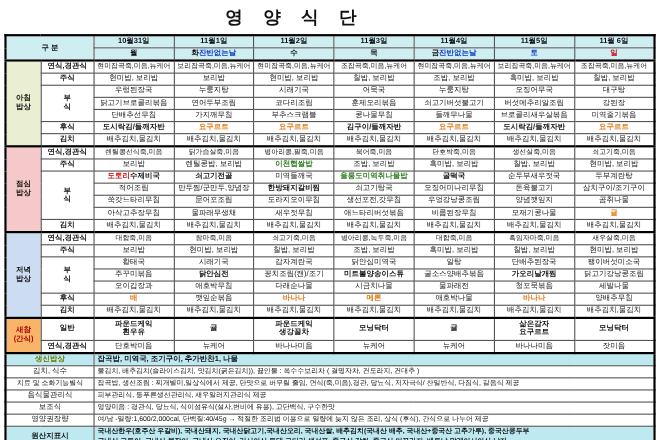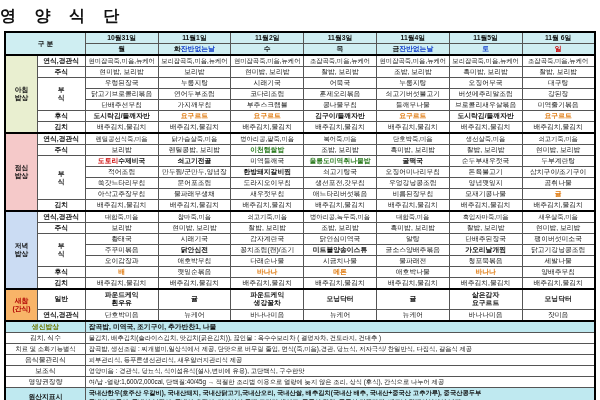--- a/index.html
+++ b/index.html
@@ -1,17 +1,17 @@
 <!DOCTYPE html>
 <html><head>
 <meta charset="utf-8">
 <style>
   html,body{margin:0;padding:0;width:600px;height:400px;background:#fff;
     font-family:"Liberation Sans","DejaVu Sans",sans-serif;color:#111;}
-  .title{width:536px;font-size:16px;font-weight:bold;
+  .title{width:536px;text-align:center;font-size:16px;font-weight:bold;
     letter-spacing:7px;padding:6px 0 4px 0;}
   table{border-collapse:collapse;margin:0 auto;width:590px;table-layout:fixed;
     border:2px solid #000;}
   td{border:1px solid #555;font-size:6.8px;line-height:1.15;text-align:center;
     vertical-align:middle;padding:0;overflow:hidden;white-space:nowrap;height:10px;}
   tr.sec td{border-top:2px solid #000;}
   .pre{white-space:pre-line;}
   .L{text-align:left;padding:0 3px;}
   .sm{font-size:6.3px;}
   .b{font-weight:bold;}

